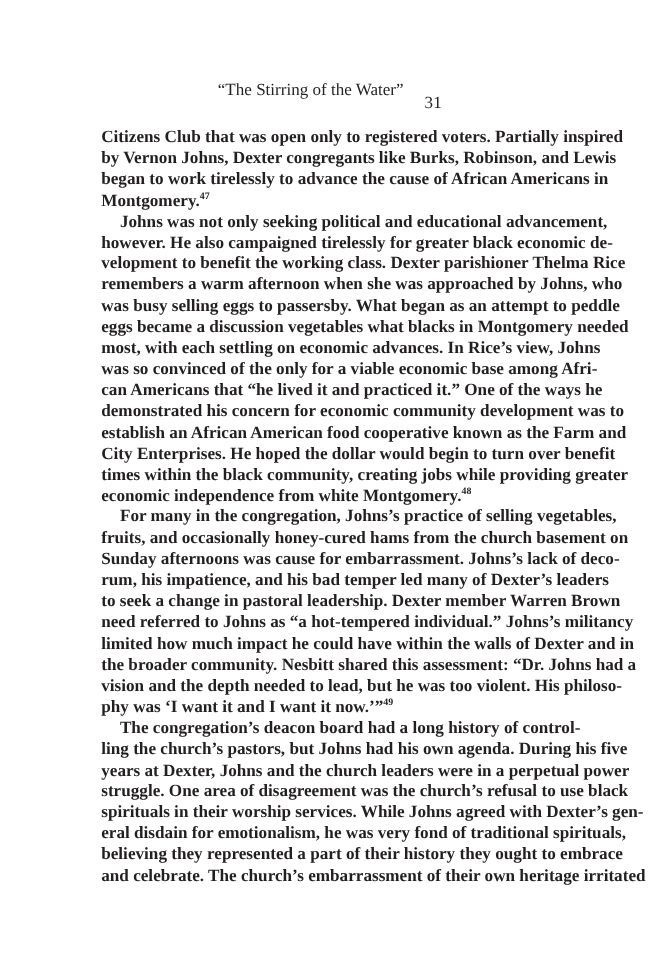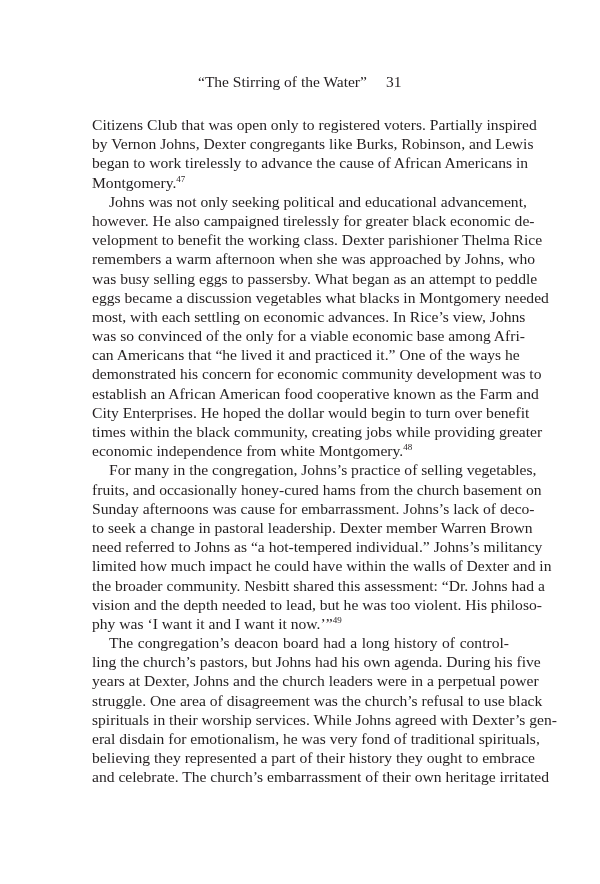--- a/index.html
+++ b/index.html
@@ -27,39 +27,40 @@
     }
     .running-title {
       position: absolute;
       left: 198px;
       top: 0;
       white-space: nowrap;
     }
     .page-number {
       position: absolute;
       left: 386px;
-      top: 0;
+      top: 12px;
       white-space: nowrap;
       text-align: center;
     }
     .text-block {
       position: absolute;
       top: 115px;
       left: 92px;
       width: 417px;
       font-size: 15.6px;
       line-height: 19.2px;
     }
     .line {
       display: block;
       height: 19.2px;
       white-space: nowrap;
       text-align: justify;
       text-align-last: justify;
       overflow: visible;
+      font-weight: bold;
     }
     .line.last {
       text-align-last: left;
     }
     .line.indent {
       padding-left: 17px;
     }
     sup.note {
       font-size: 9px;
       line-height: 0;
@@ -94,20 +95,21 @@
       <span class="line"><span>demonstrated his concern for economic community development was to</span></span>
       <span class="line"><span>establish an African American food cooperative known as the Farm and</span></span>
       <span class="line"><span>City Enterprises. He hoped the dollar would begin to turn over benefit</span></span>
       <span class="line"><span>times within the black community, creating jobs while providing greater</span></span>
       <span class="line last"><span>economic independence from white Montgomery.</span><sup class="note">48</sup></span>
     </div>
     <div>
       <span class="line indent"><span>For many in the congregation, Johns’s practice of selling vegetables,</span></span>
       <span class="line"><span>fruits, and occasionally honey-cured hams from the church basement on</span></span>
       <span class="line"><span>Sunday afternoons was cause for embarrassment. Johns’s lack of deco-</span></span>
+      <span class="line"><span>rum, his impatience, and his bad temper led many of Dexter’s leaders</span></span>
       <span class="line"><span>to seek a change in pastoral leadership. Dexter member Warren Brown</span></span>
       <span class="line"><span>need referred to Johns as “a hot-tempered individual.” Johns’s militancy</span></span>
       <span class="line"><span>limited how much impact he could have within the walls of Dexter and in</span></span>
       <span class="line"><span>the broader community. Nesbitt shared this assessment: “Dr. Johns had a</span></span>
       <span class="line"><span>vision and the depth needed to lead, but he was too violent. His philoso-</span></span>
       <span class="line last"><span>phy was ‘I want it and I want it now.’”</span><sup class="note">49</sup></span>
     </div>
     <div>
       <span class="line indent"><span>The congregation’s deacon board had a long history of control-</span></span>
       <span class="line"><span>ling the church’s pastors, but Johns had his own agenda. During his five</span></span>

